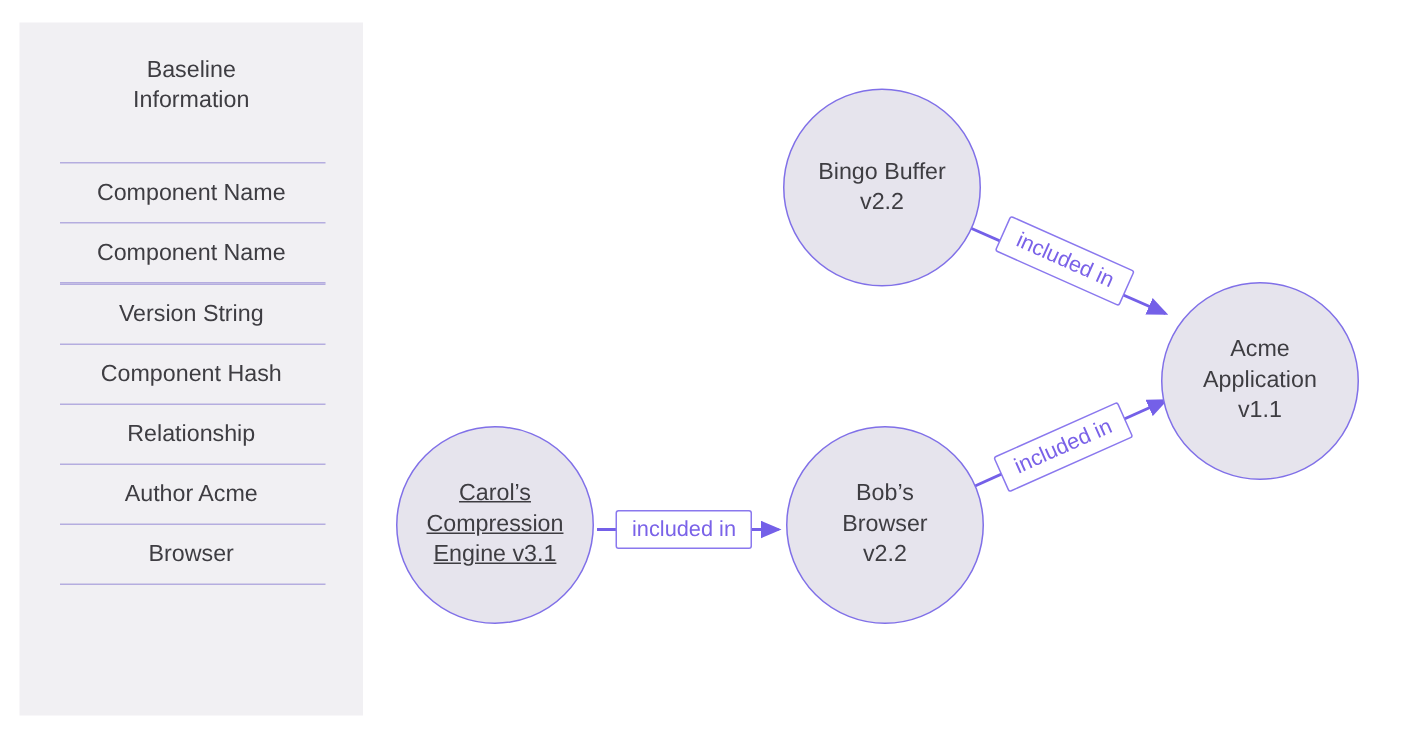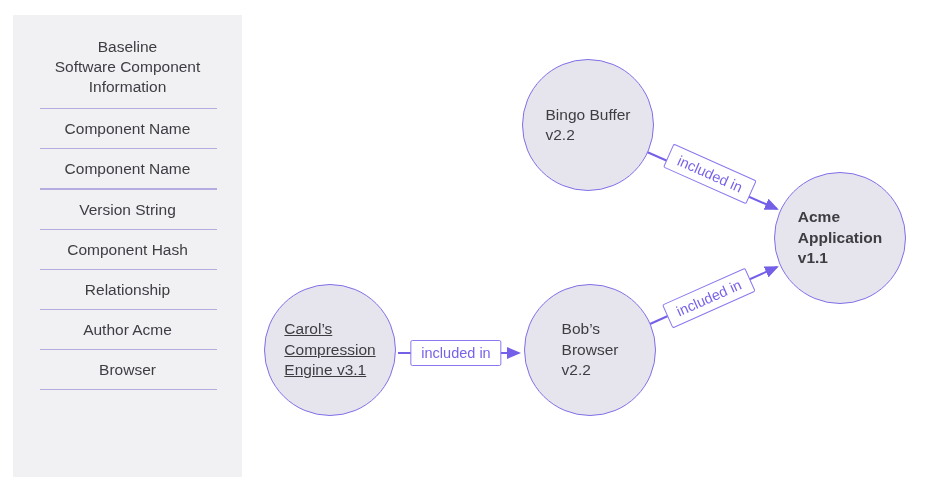--- a/index.html
+++ b/index.html
@@ -45,21 +45,21 @@
   
   .node {
     position: absolute;
     width: 132px; height: 132px;
     border-radius: 50%;
     background: var(--node_fill, #e6e4ed);
     border: 1.5px solid var(--node_border, #8070e8);
     display: flex;
     align-items: center;
     justify-content: center;
-    text-align: left;
+    text-align: center;
     color: var(--text_dark, #3e3d42);
     font-size: 15.5px;
     line-height: 1.32;
     white-space: pre-line;
   }
   .node-label { white-space: pre-line; }
 
   
   .edges {
     position: absolute;
@@ -81,21 +81,20 @@
   .el-3 { left: 709px; top: 298px; transform: translate(-50%,-50%) rotate(-24deg); }
 </style>
 </head>
 <body>
 
 <div class="stage">
 
   <aside class="sidebar">
     <div class="sb-header">
       <div>Baseline</div>
-      <div>Software Component</div>
       <div>Information</div>
     </div>
     <div class="sb-divider"></div>
     <div class="sb-row">Component Name</div>
     <div class="sb-divider"></div>
     <div class="sb-row">Component Name</div>
     <div class="sb-divider"></div>
     <div class="sb-divider"></div>
     <div class="sb-row">Version String</div>
     <div class="sb-divider"></div>
@@ -117,21 +116,21 @@
     </defs>
     <line x1="398" y1="353" x2="519" y2="353" stroke="#7460e8" stroke-width="2" marker-end="url(#arrow)"></line>
     <line x1="647" y1="152" x2="777" y2="209" stroke="#7460e8" stroke-width="2" marker-end="url(#arrow)"></line>
     <line x1="650" y1="324" x2="777" y2="267" stroke="#7460e8" stroke-width="2" marker-end="url(#arrow)"></line>
   </svg>
 
   <div class="node" style="left:522px; top:59px;">
     <span class="node-label">Bingo Buffer
 v2.2</span>
   </div>
-  <div class="node" style="left:774px; top:172px;font-weight:bold;">
+  <div class="node" style="left:774px; top:188px;">
     <span class="node-label">Acme
 Application
 v1.1</span>
   </div>
   <div class="node" style="left:264px; top:284px;text-decoration:underline;">
     <span class="node-label">Carol’s
 Compression
 Engine v3.1</span>
   </div>
   <div class="node" style="left:524px; top:284px;">

